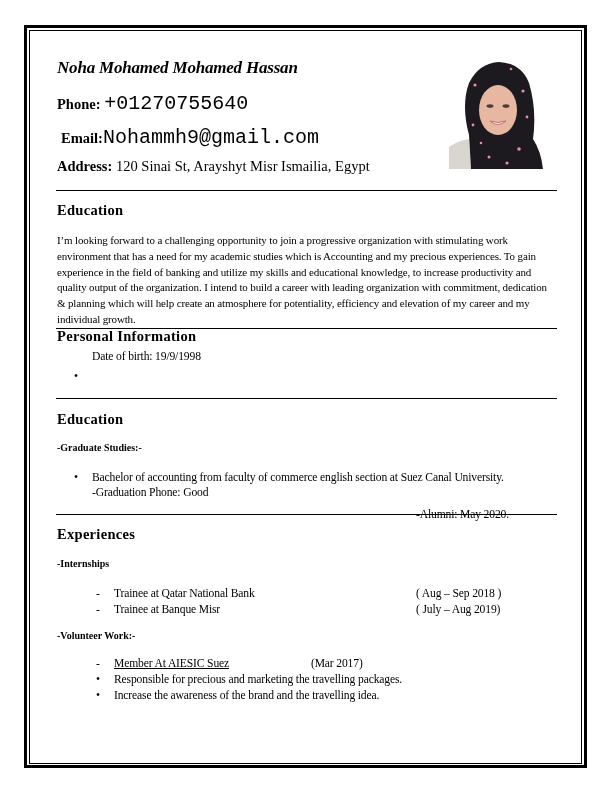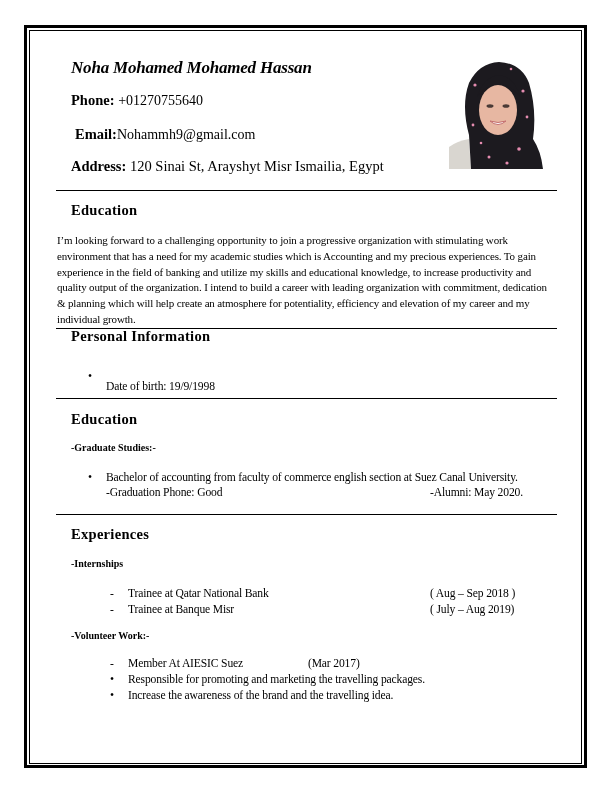--- a/index.html
+++ b/index.html
@@ -8,29 +8,29 @@
 
     .border-outer {
       position: absolute; left: 24px; top: 25px; width: 563px; height: 743px;
       border: 3px solid #000;
     }
     .border-inner {
       position: absolute; left: 29px; top: 30px; width: 553px; height: 734px;
       border: 1px solid #000;
     }
 
-    .abs { position: absolute; white-space: nowrap; margin-left: 14px; }
+    .abs { position: absolute; white-space: nowrap; }
 
     .name {
       left: 57px; top: 58px; font-size: 17px; font-weight: bold; font-style: italic;
       font-family: "Liberation Serif", serif; letter-spacing: -0.2px;
     }
     .contact { font-size: 14.5px; }
     .contact .lbl { font-weight: bold; text-align: right; }
-    .contact .sans { font-family: Liberation Serif, serif; font-size: 14px; }
+    .contact .sans { font-family: Liberation Mono, monospace; font-size: 20px; }
     .phone { left: 57px; top: 92px; }
     .email { left: 61px; top: 126px; }
     .address { left: 57px; top: 158px; }
 
     .photo {
       position: absolute; left: 449px; top: 55px; width: 95px; height: 114px;
       background: #ffffff; overflow: hidden;
     }
 
     .divider { position: absolute; left: 56px; width: 501px; height: 0; border-top: 1.3px solid #000; }
@@ -95,47 +95,47 @@
 
 <div class="divider" style="top:190px;"></div>
 
 <div class="abs section-title" style="left:57px; top:202px;">Education</div>
 <div class="para">I’m looking forward to a challenging opportunity to join a progressive organization with stimulating work environment that has a need for my academic studies which is Accounting and my precious experiences. To gain experience in the field of banking and utilize my skills and educational knowledge, to increase productivity and quality output of the organization. I intend to build a career with leading organization with commitment, dedication &amp; planning which will help create an atmosphere for potentiality, efficiency and elevation of my career and my individual growth.</div>
 
 <div class="divider" style="top:328px;"></div>
 
 <div class="abs section-title" style="left:57px; top:328px;">Personal Information</div>
 <div class="abs body-text" style="left:74px; top:370px;">•</div>
-<div class="abs body-text" style="left:92px; top:380px;text-align:right;">Date of birth: 19/9/1998</div>
+<div class="abs body-text" style="left:92px; top:350px;text-align:right;">Date of birth: 19/9/1998</div>
 
 <div class="divider" style="top:398px;"></div>
 
 <div class="abs section-title" style="left:57px; top:411px;">Education</div>
 <div class="abs sub-title" style="left:57px; top:442px;">-Graduate Studies:-</div>
 <div class="abs body-text" style="left:74px; top:471px;">•</div>
 <div class="abs body-text" style="left:92px; top:471px;text-align:center;">Bachelor of accounting from faculty of commerce english section at Suez Canal University.</div>
 <div class="abs body-text" style="left:92px; top:486px;">-Graduation Phone: Good</div>
-<div class="abs body-text" style="left:416px; top:486px;text-align:right;">-Alumni: May 2020.</div>
+<div class="abs body-text" style="left:416px; top:508px;text-align:right;">-Alumni: May 2020.</div>
 
 <div class="divider" style="top:514px;"></div>
 
 <div class="abs section-title" style="left:57px; top:526px;">Experiences</div>
 <div class="abs sub-title" style="left:57px; top:558px;">-Internships</div>
 
 <div class="abs body-text" style="left:96px; top:587px;">-</div>
 <div class="abs body-text" style="left:114px; top:587px;">Trainee at Qatar National Bank</div>
 <div class="abs body-text" style="left:416px; top:587px;">( Aug – Sep 2018 )</div>
 
 <div class="abs body-text" style="left:96px; top:603px;">-</div>
 <div class="abs body-text" style="left:114px; top:603px;">Trainee at Banque Misr</div>
 <div class="abs body-text" style="left:416px; top:603px;text-align:center;">( July – Aug 2019)</div>
 
 <div class="abs sub-title" style="left:57px; top:630px;">-Volunteer Work:-</div>
 
 <div class="abs body-text" style="left:96px; top:657px;">-</div>
-<div class="abs body-text" style="left:114px; top:657px;">Member At AIESIC Suez</div>
-<div class="abs body-text" style="left:276px; top:657px;padding-left:18px;">(Mar 2017)</div>
+<div class="abs body-text" style="left:114px; top:657px;text-decoration:underline;">Member At AIESIC Suez</div>
+<div class="abs body-text" style="left:293px; top:657px;padding-left:18px;">(Mar 2017)</div>
 
 <div class="abs body-text" style="left:96px; top:673px;">•</div>
-<div class="abs body-text" style="left:114px; top:673px;">Responsible for promoting and marketing the travelling packages.</div>
+<div class="abs body-text" style="left:114px; top:673px;">Responsible for precious and marketing the travelling packages.</div>
 
 <div class="abs body-text" style="left:96px; top:689px;">•</div>
 <div class="abs body-text" style="left:114px; top:689px;">Increase the awareness of the brand and the travelling idea.</div>
 
 </body></html>

